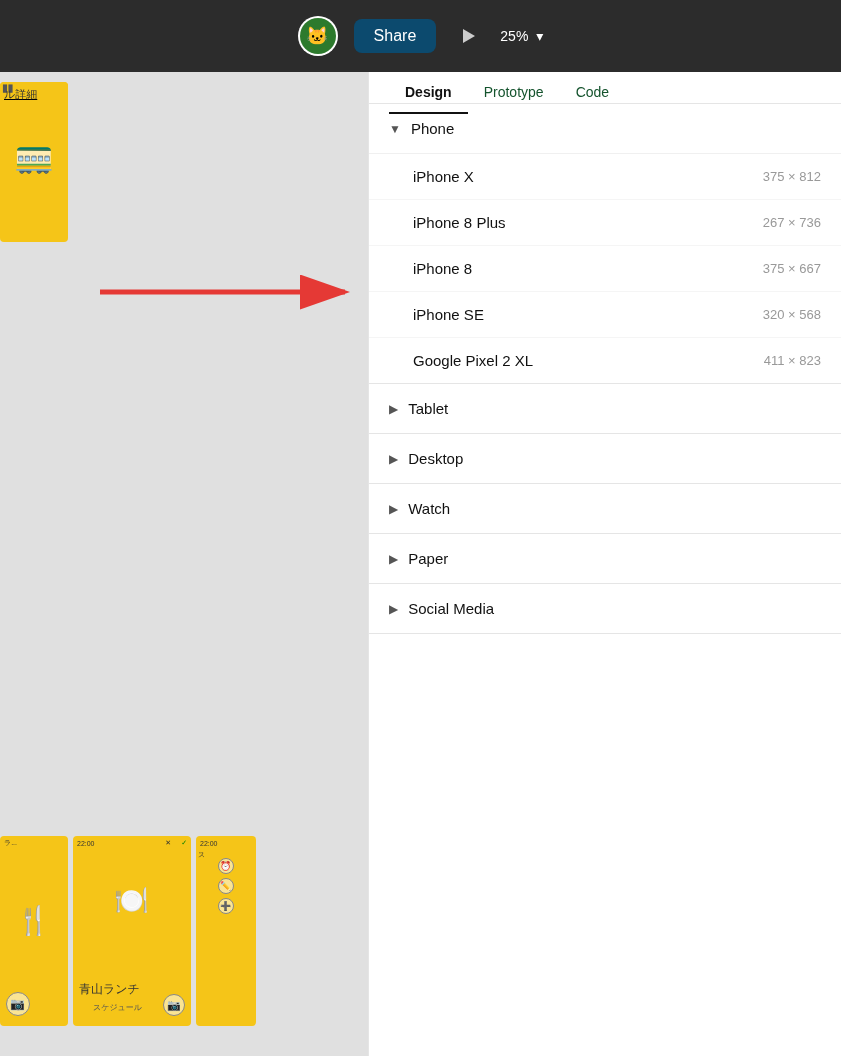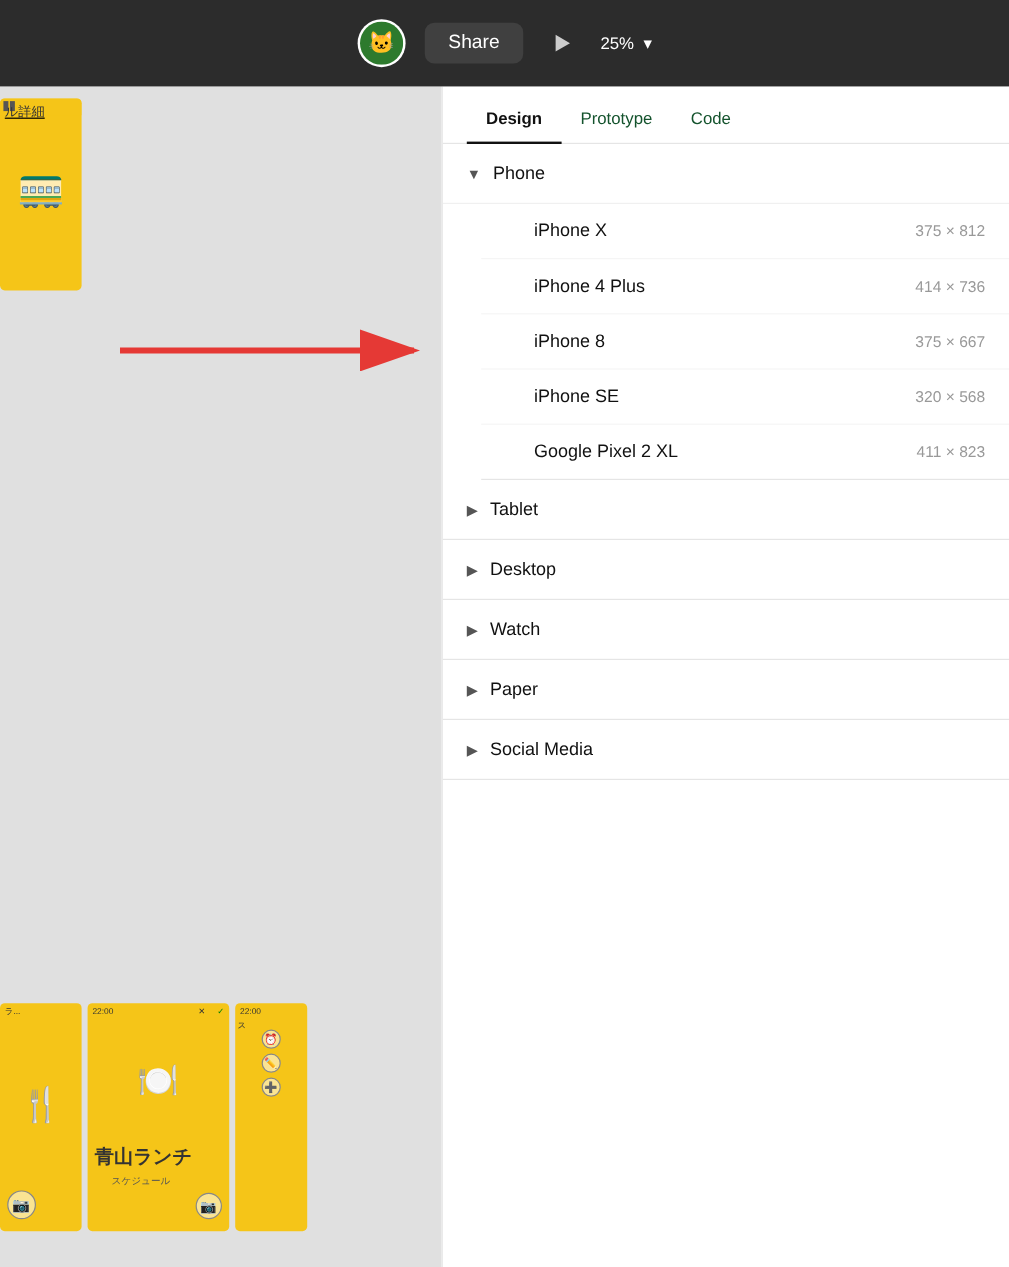--- a/index.html
+++ b/index.html
@@ -28,21 +28,21 @@
       width: 40px; height: 40px;
       border-radius: 50%;
       background: #fff;
       display: flex; align-items: center; justify-content: center;
       overflow: hidden;
     }
     .topbar-avatar svg {
       width: 36px; height: 36px;
     }
     .share-btn {
-      background: #404040;
+      background: #0c4a6e;
       color: #fff;
       border: none;
       border-radius: 8px;
       padding: 8px 20px;
       font-size: 16px;
       font-weight: 500;
       cursor: pointer;
     }
     .play-btn {
       background: none;
@@ -105,22 +105,22 @@
       background: #fff;
       border-left: 1px solid #e5e5e5;
       overflow-y: auto;
     }
 
     
     .panel-tabs {
       display: flex;
       border-bottom: 1px solid #e5e5e5;
       padding: 0 20px;
-      height: 48px;
-      align-items: flex-end;
+      height: 32px;
+      align-items: flex-start;
     }
     .panel-tab {
       padding: 12px 16px;
       font-size: 14px;
       cursor: pointer;
       color: #14532d;
       border-bottom: 2px solid transparent;
       margin-bottom: -1px;
     }
     .panel-tab.active {
@@ -142,21 +142,20 @@
     }
     .section-header .chevron {
       margin-right: 10px;
       font-size: 12px;
       color: #555;
     }
 
     
     .device-list {
       border-bottom: 1px solid #e5e5e5;
-      margin-left: 32px;
     }
     .device-item {
       display: flex;
       align-items: center;
       justify-content: space-between;
       padding: 14px 20px 14px 44px;
       font-size: 15px;
       color: #111;
       cursor: pointer;
       border-bottom: 1px solid #f5f5f5;
@@ -255,21 +254,21 @@
       <div style="height:14px; padding:0 4px; display:flex; align-items:center; justify-content:space-between; font-size:7px; color:#333;">
         <span>22:00</span>
         <div style="display:flex; gap:2px; align-items:center;">
           <span>✕</span>
           <span style="color:green; margin-left:8px;">✓</span>
         </div>
       </div>
       <div style="display:flex; flex-direction:column; align-items:center; justify-content:center; height:100px;">
         <span style="font-size:28px;">🍽️</span>
       </div>
-      <div style="padding: 4px 6px; font-size:16px; font-weight:bold; color:#333;">青山ランチ</div>
+      <div style="padding: 4px 6px; font-size:12px; font-weight:normal; color:#333;margin-top:27px;">青山ランチ</div>
       <div style="padding: 0 20px; font-size:8px; color:#555;">スケジュール</div>
       <div style="position:absolute; bottom:10px; right:6px; width:22px; height:22px; border-radius:50%; border:1px solid #888; display:flex; align-items:center; justify-content:center; font-size:11px; background:#fff8;">📷</div>
     </div>
 
     <div style="width:60px; height:190px; background:#f5c518; border-radius:4px; overflow:hidden; position:relative; flex-shrink:0;">
       <div style="height:14px; padding:0 4px; display:flex; align-items:center; font-size:7px; color:#333;">
         <span>22:00</span>
       </div>
       <div style="display:flex; flex-direction:column; align-items:center; justify-content:flex-start; padding-top:8px; height:150px; gap:4px;">
         <div style="width:16px; height:16px; border-radius:50%; border:1px solid #888; display:flex; align-items:center; justify-content:center; font-size:9px; background:#fff8;">⏰</div>
@@ -293,22 +292,22 @@
   <div class="section-header">
     <span class="chevron">▼</span>
     <span>Phone</span>
   </div>
   <div class="device-list">
     <div class="device-item">
       <span class="device-name">iPhone X</span>
       <span class="device-dims">375 × 812</span>
     </div>
     <div class="device-item">
-      <span class="device-name">iPhone 4 Plus</span>
-      <span class="device-dims">414 × 736</span>
+      <span class="device-name">iPhone 8 Plus</span>
+      <span class="device-dims">267 × 736</span>
     </div>
     <div class="device-item">
       <span class="device-name">iPhone 8</span>
       <span class="device-dims">375 × 667</span>
     </div>
     <div class="device-item">
       <span class="device-name">iPhone SE</span>
       <span class="device-dims">320 × 568</span>
     </div>
     <div class="device-item">

